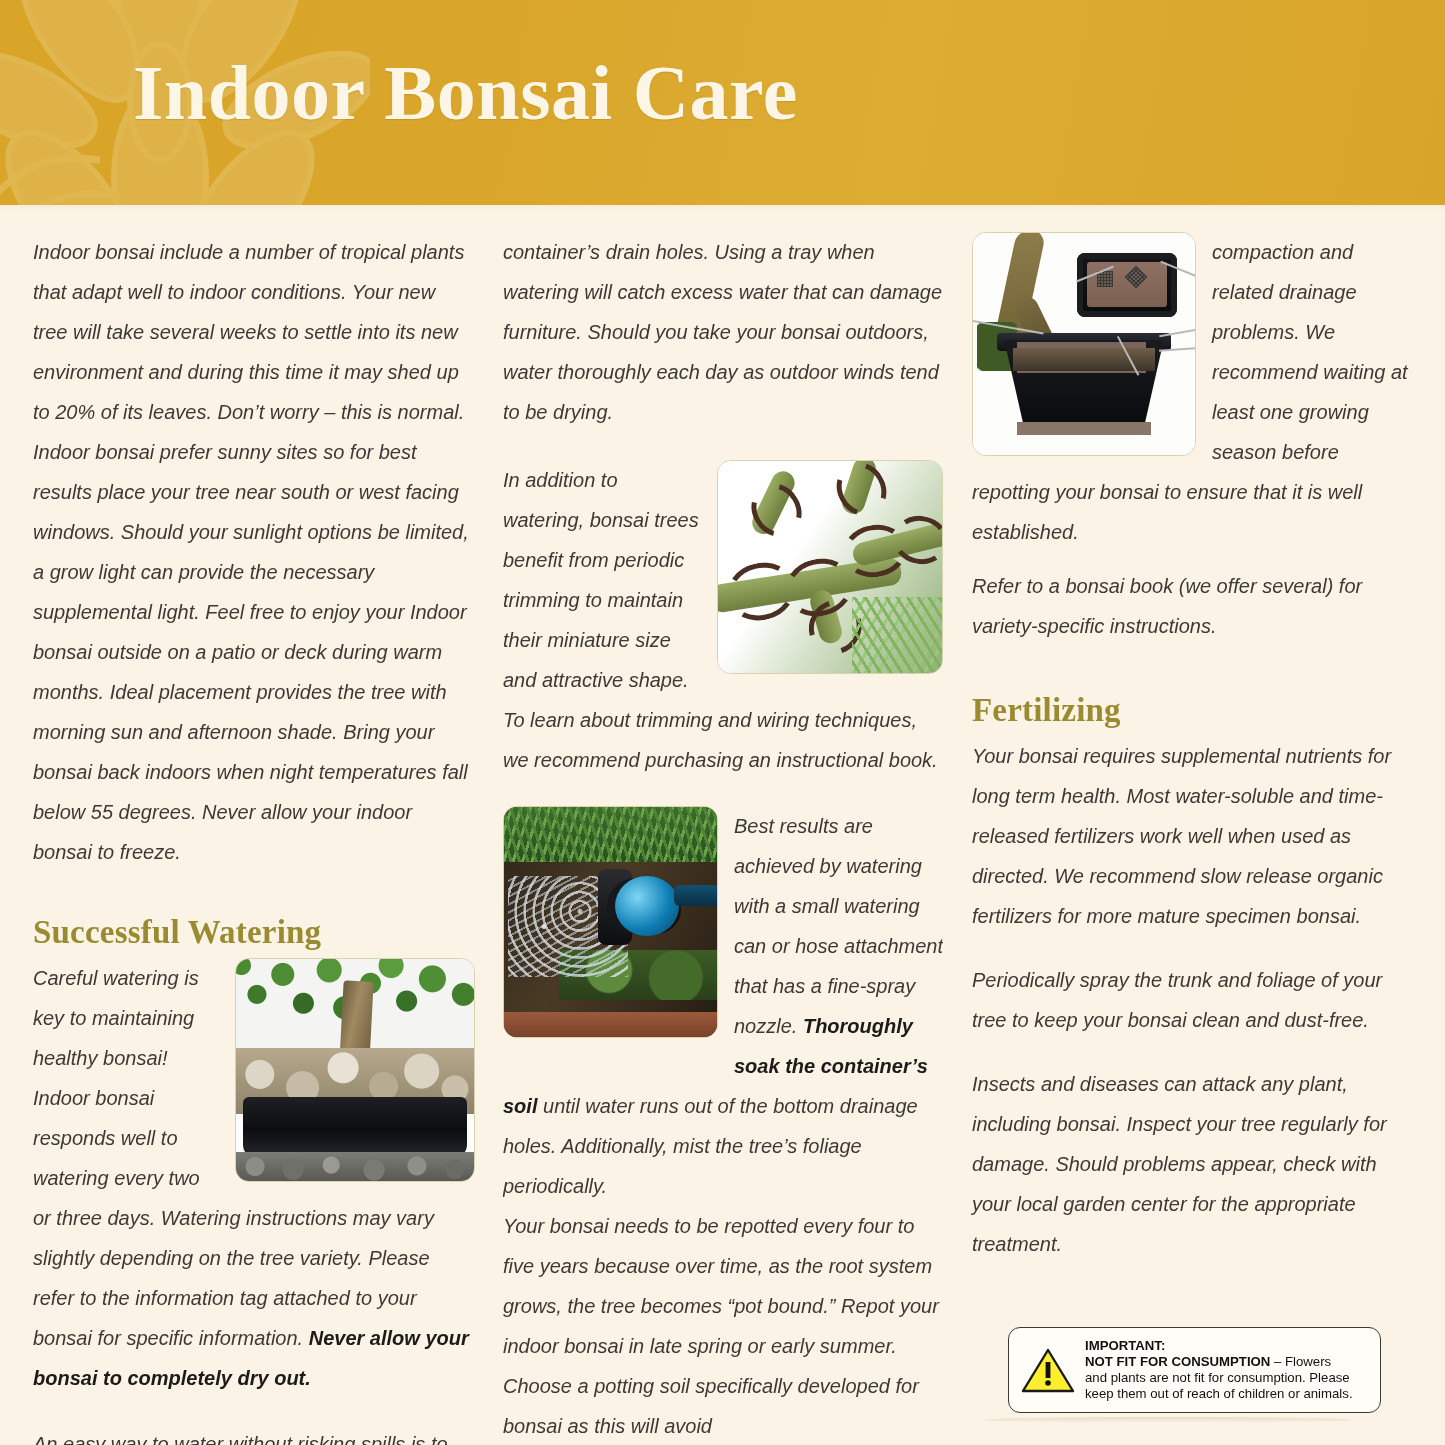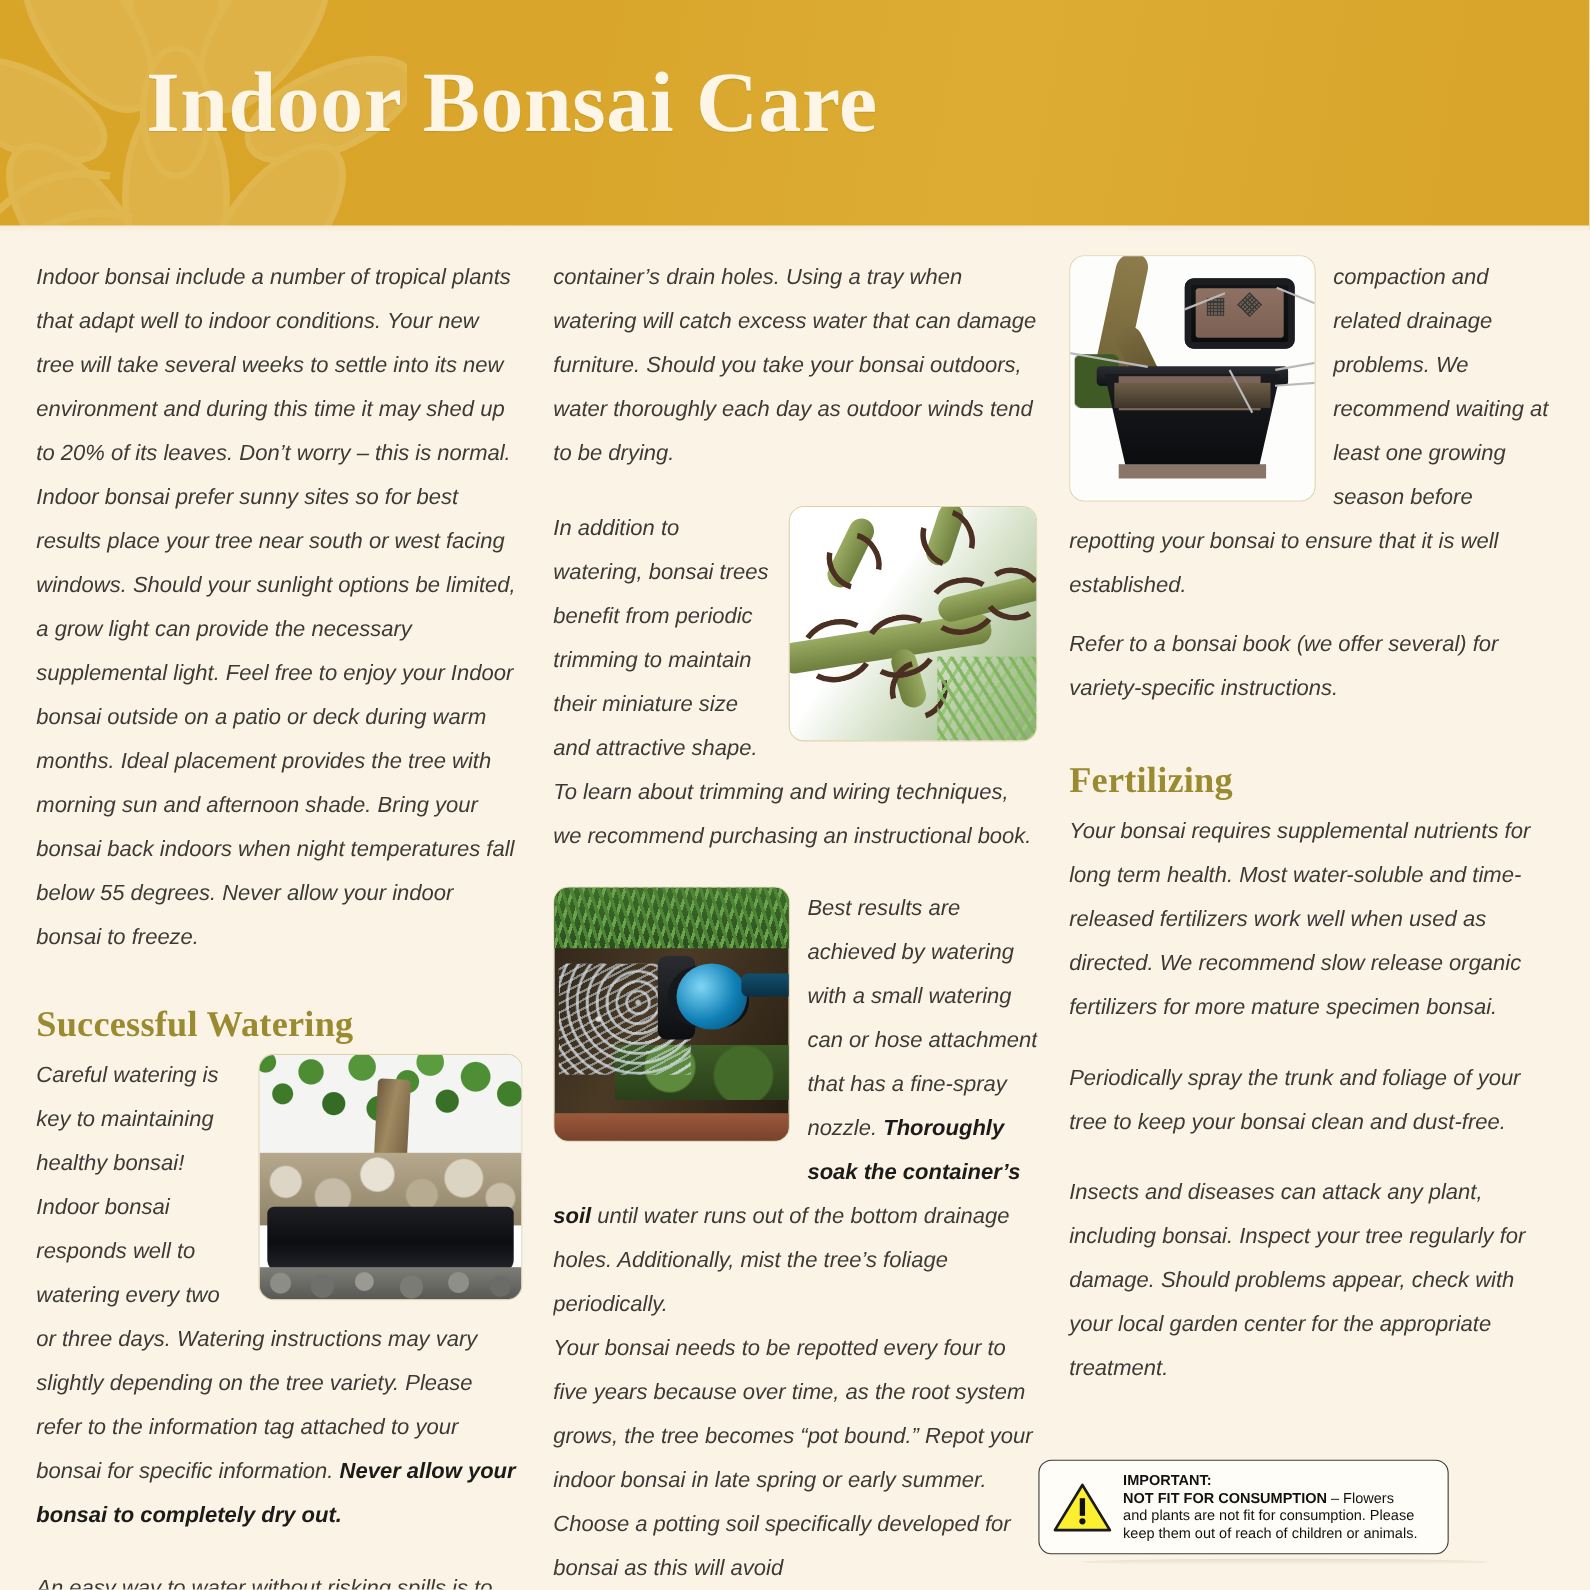--- a/index.html
+++ b/index.html
@@ -200,21 +200,21 @@
   .photo-repot .wire{position:absolute;height:2px;background:#b9b9b9;}
   .photo-repot .wA{left:-2%;top:42%;width:34%;transform:rotate(10deg);}
   .photo-repot .wB{left:84%;top:44%;width:22%;transform:rotate(-10deg);}
   .photo-repot .wC{left:46%;top:18%;width:18%;transform:rotate(-22deg);}
   .photo-repot .wD{left:84%;top:16%;width:20%;transform:rotate(22deg);}
   .photo-repot .wE{left:60%;top:55%;width:20%;transform:rotate(62deg);}
   .photo-repot .wF{left:84%;top:52%;width:22%;transform:rotate(-4deg);}
 
   
   .warning{
-    position:absolute;left:944px;top:1327px;width:373px;height:86px;
+    position:absolute;left:1008px;top:1327px;width:373px;height:86px;
     background:#fffdf7;border:1.5px solid #3c3a35;border-radius:12px;
     box-sizing:border-box;display:flex;align-items:center;gap:10px;
     padding:6px 10px 6px 12px;
   }
   .warn-tri{flex:0 0 auto;width:54px;height:47px;position:relative;}
   .warn-text{
     font-size:13.2px;line-height:16.2px;color:#111;
     font-family:"Liberation Sans", sans-serif;
   }
   .warn-text .hl{font-weight:700;}

